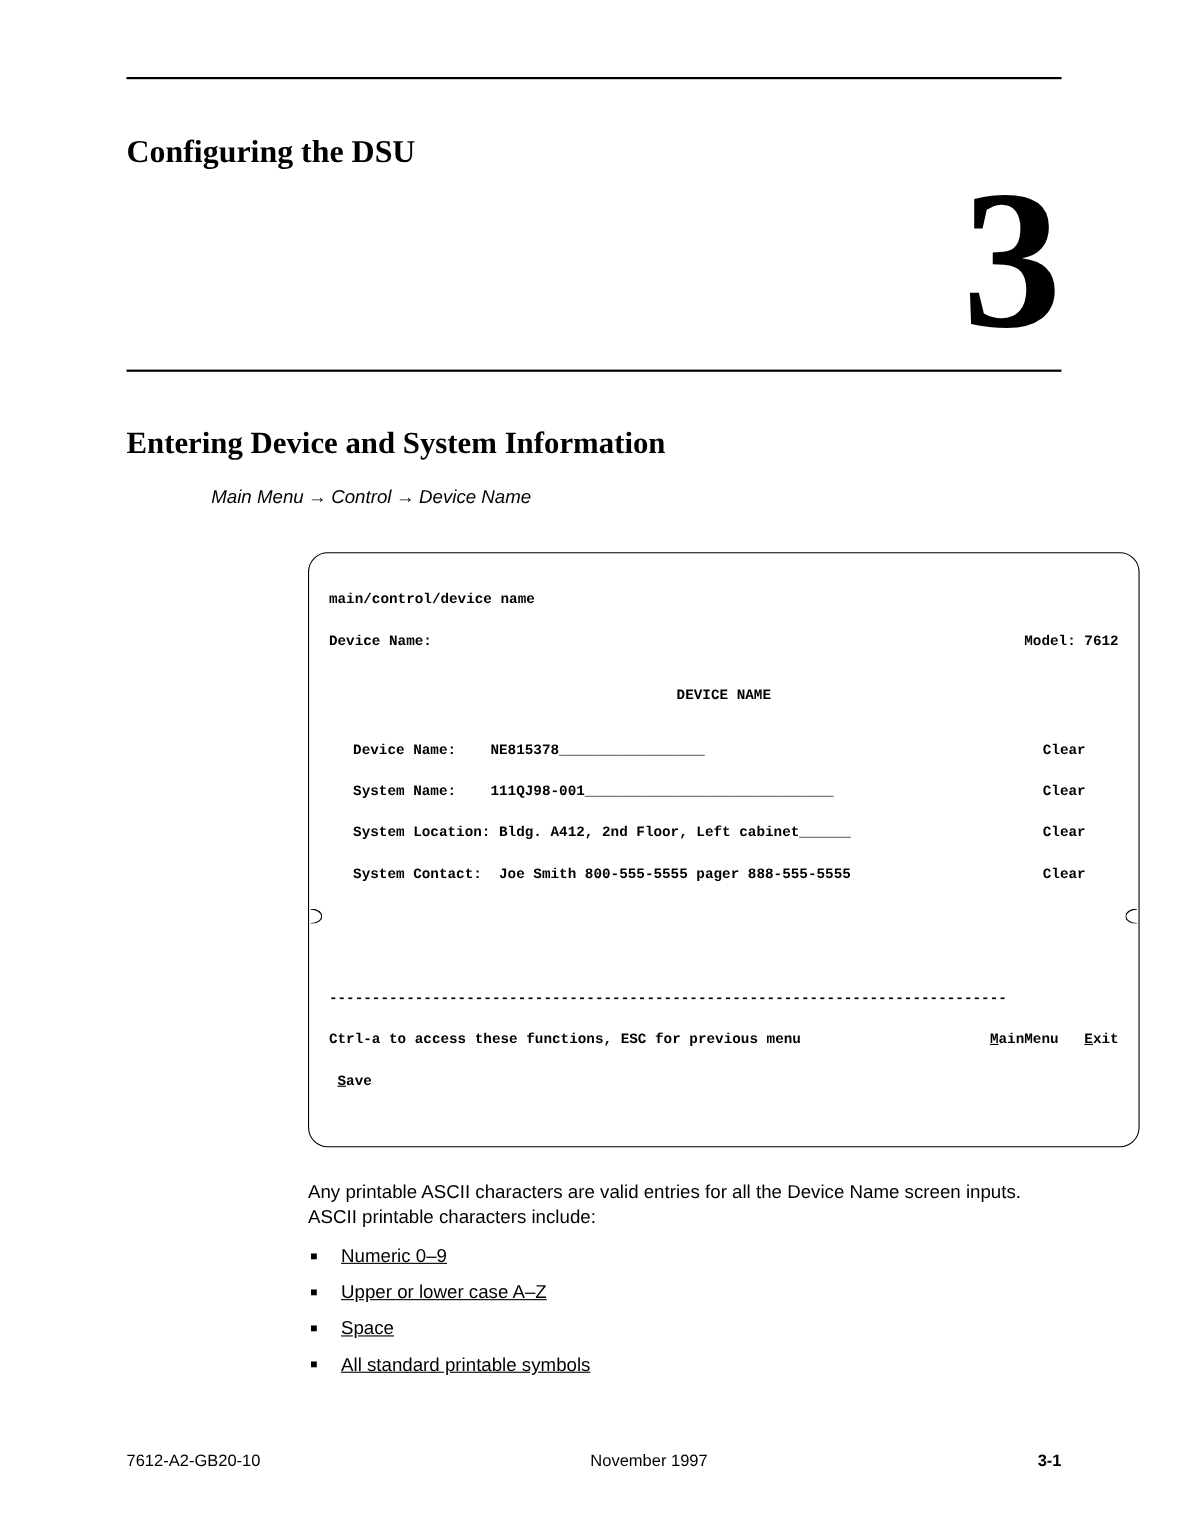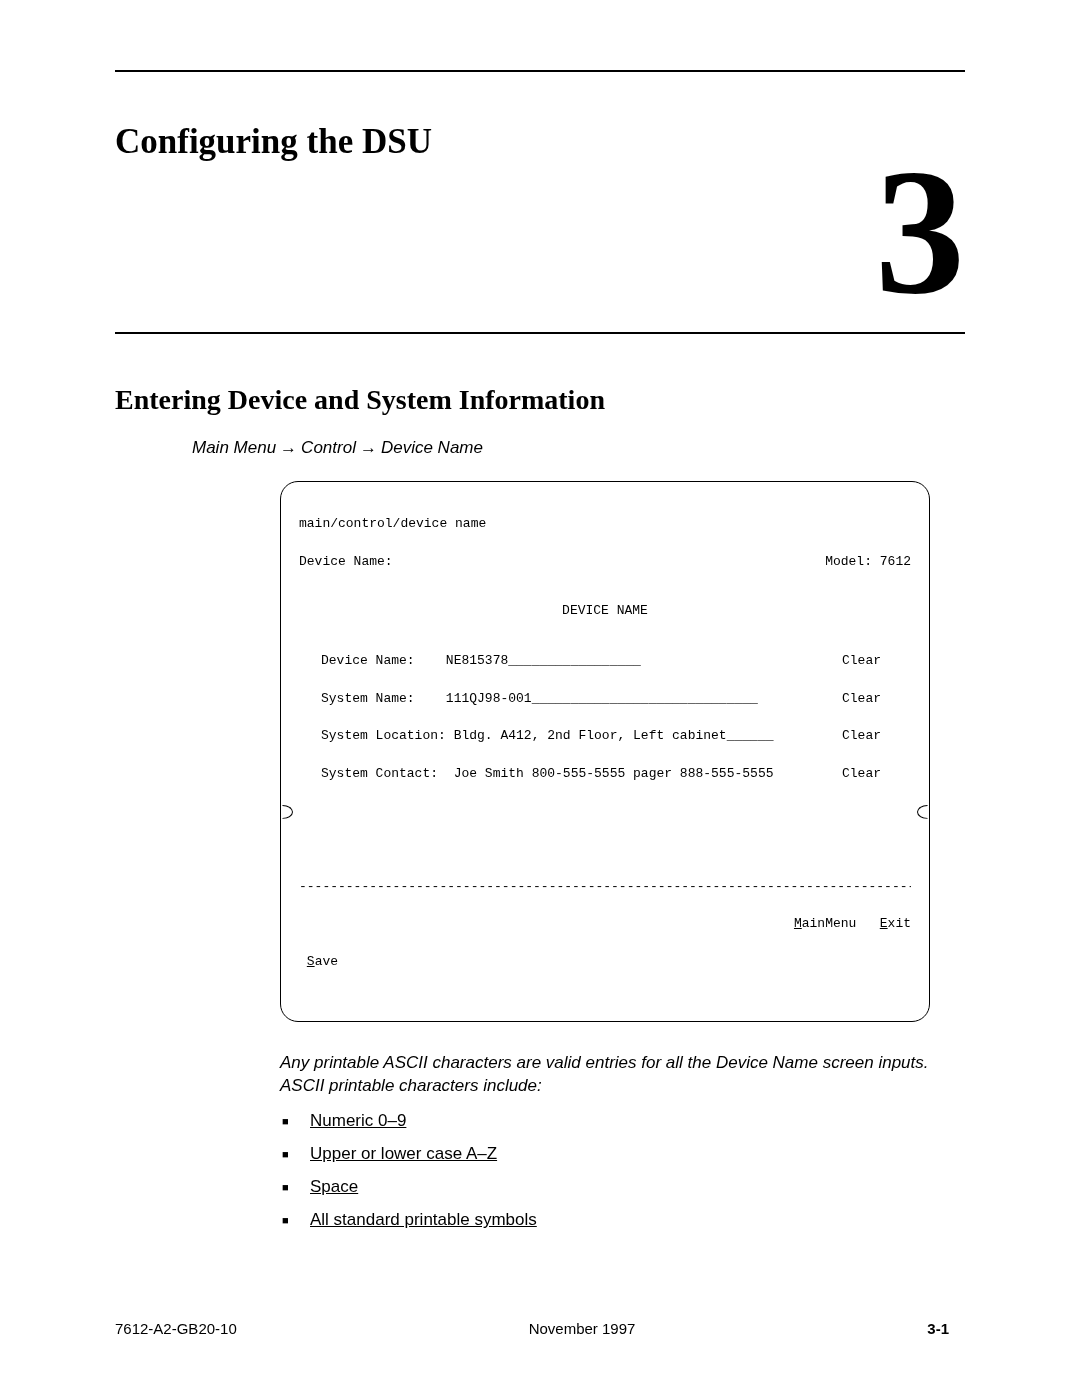--- a/index.html
+++ b/index.html
@@ -16,22 +16,22 @@
     box-sizing: border-box;
     padding: 60px 115px 0 115px;
   }
   .rule-top {
     border-top: 2px solid #000;
     margin-top: 10px;
   }
   .chapter-title {
     font-family: "Times New Roman", Times, serif;
     font-weight: bold;
-    font-size: 35px;
-    margin: 50px 0 0 0;
+    font-size: 29px;
+    margin: 50px 0 11px 0;
   }
   .chapter-number {
     font-family: "Times New Roman", Times, serif;
     font-weight: bold;
     font-size: 180px;
     text-align: right;
     line-height: 1;
     margin: -20px 0 0 0;
   }
   .rule-mid {
@@ -53,31 +53,31 @@
     margin-left: 77px;
     margin-top: 22px;
     font-size: 17px;
     font-style: italic;
   }
   .arrow {
     font-style: normal;
     padding: 0 4px;
   }
   .terminal-box {
-    margin: 23px 0 0 165px;
+    margin: 40px 0 0 165px;
     border: 1.5px solid #000;
     border-radius: 18px;
     padding: 14px 18px 12px 18px;
     font-family: "Courier New", Courier, monospace;
     font-size: 13px;
-    font-weight: normal;
+    font-weight: bold;
     line-height: 1.45;
     white-space: pre;
     position: relative;
-    width: 650px;
+    width: 756px;
     box-sizing: border-box;
   }
   .term-row { display: flex; justify-content: space-between; }
   .term-center { text-align: center; margin: 12px 0; }
   .term-field-row { display: flex; }
   .term-indent { width: 22px; display: inline-block; }
   .term-label { display: inline-block; }
   .term-value { display: inline-block; }
   .term-clear { margin-left: auto; padding-right: 30px; }
   .term-sep {
@@ -85,21 +85,20 @@
     overflow: hidden;
     margin-top: 40px;
   }
   .term-bottom { display: flex; }
   .term-menu { margin-left: auto; }
   .term-underline { text-decoration: underline; }
   .post-text {
     margin: 30px 0 0 165px;
     font-size: 17px;
     line-height: 1.35;
-    font-style: italic;
   }
   ul.ascii-list {
     margin: 14px 0 0 165px;
     padding-left: 24px;
     font-size: 17px;
     line-height: 1.0;
     text-decoration: underline;
   }
   ul.ascii-list li {
     list-style: none;
@@ -111,21 +110,21 @@
     content: "■";
     position: absolute;
     left: -22px;
     font-size: 11px;
     top: 4px;
   }
   .footer {
     position: absolute;
     bottom: 60px;
     left: 115px;
-    right: 131px;
+    right: 115px;
     font-size: 15px;
     display: flex;
     justify-content: space-between;
   }
   .footer .pg { font-weight: bold; }
   .tear {
     position: relative;
     height: 16px;
     margin: 0 -18px;
   }
@@ -172,21 +171,21 @@
   <div class="terminal-box">
 <div>main/control/device name</div>
 <div class="term-row"><span>Device Name:</span><span><span>Model:</span> <span>7612</span></span></div>
 <div class="term-center">DEVICE NAME</div>
 <div class="term-field-row"><span class="term-indent"></span><span class="term-label">Device Name:    </span><span class="term-value">NE815378_________________</span><span class="term-clear">Clear</span></div>
 <div class="term-field-row"><span class="term-indent"></span><span class="term-label">System Name:    </span><span class="term-value">111QJ98-001_____________________________</span><span class="term-clear">Clear</span></div>
 <div class="term-field-row"><span class="term-indent"></span><span class="term-label">System Location:</span><span class="term-value"> Bldg. A412, 2nd Floor, Left cabinet______</span><span class="term-clear">Clear</span></div>
 <div class="term-field-row"><span class="term-indent"></span><span class="term-label">System Contact: </span><span class="term-value"> Joe Smith 800-555-5555 pager 888-555-5555</span><span class="term-clear">Clear</span></div>
 <div class="tear"></div>
 <div class="term-sep">-------------------------------------------------------------------------------</div>
-<div class="term-bottom"><span class="term-menu"><span><span class="term-underline">M</span><span>ainMenu</span></span>   <span><span class="term-underline">E</span><span>xit</span></span></span></div>
+<div class="term-bottom"><span>Ctrl-a to access these functions, ESC for previous menu</span><span class="term-menu"><span><span class="term-underline">M</span><span>ainMenu</span></span>   <span><span class="term-underline">E</span><span>xit</span></span></span></div>
 <div> <span><span class="term-underline">S</span><span>ave</span></span></div>
   </div>
 
   <div class="post-text">Any printable ASCII characters are valid entries for all the Device Name screen inputs. ASCII printable characters include:</div>
 
   <ul class="ascii-list">
     <li>Numeric 0–9</li>
     <li>Upper or lower case A–Z</li>
     <li>Space</li>
     <li>All standard printable symbols</li>

